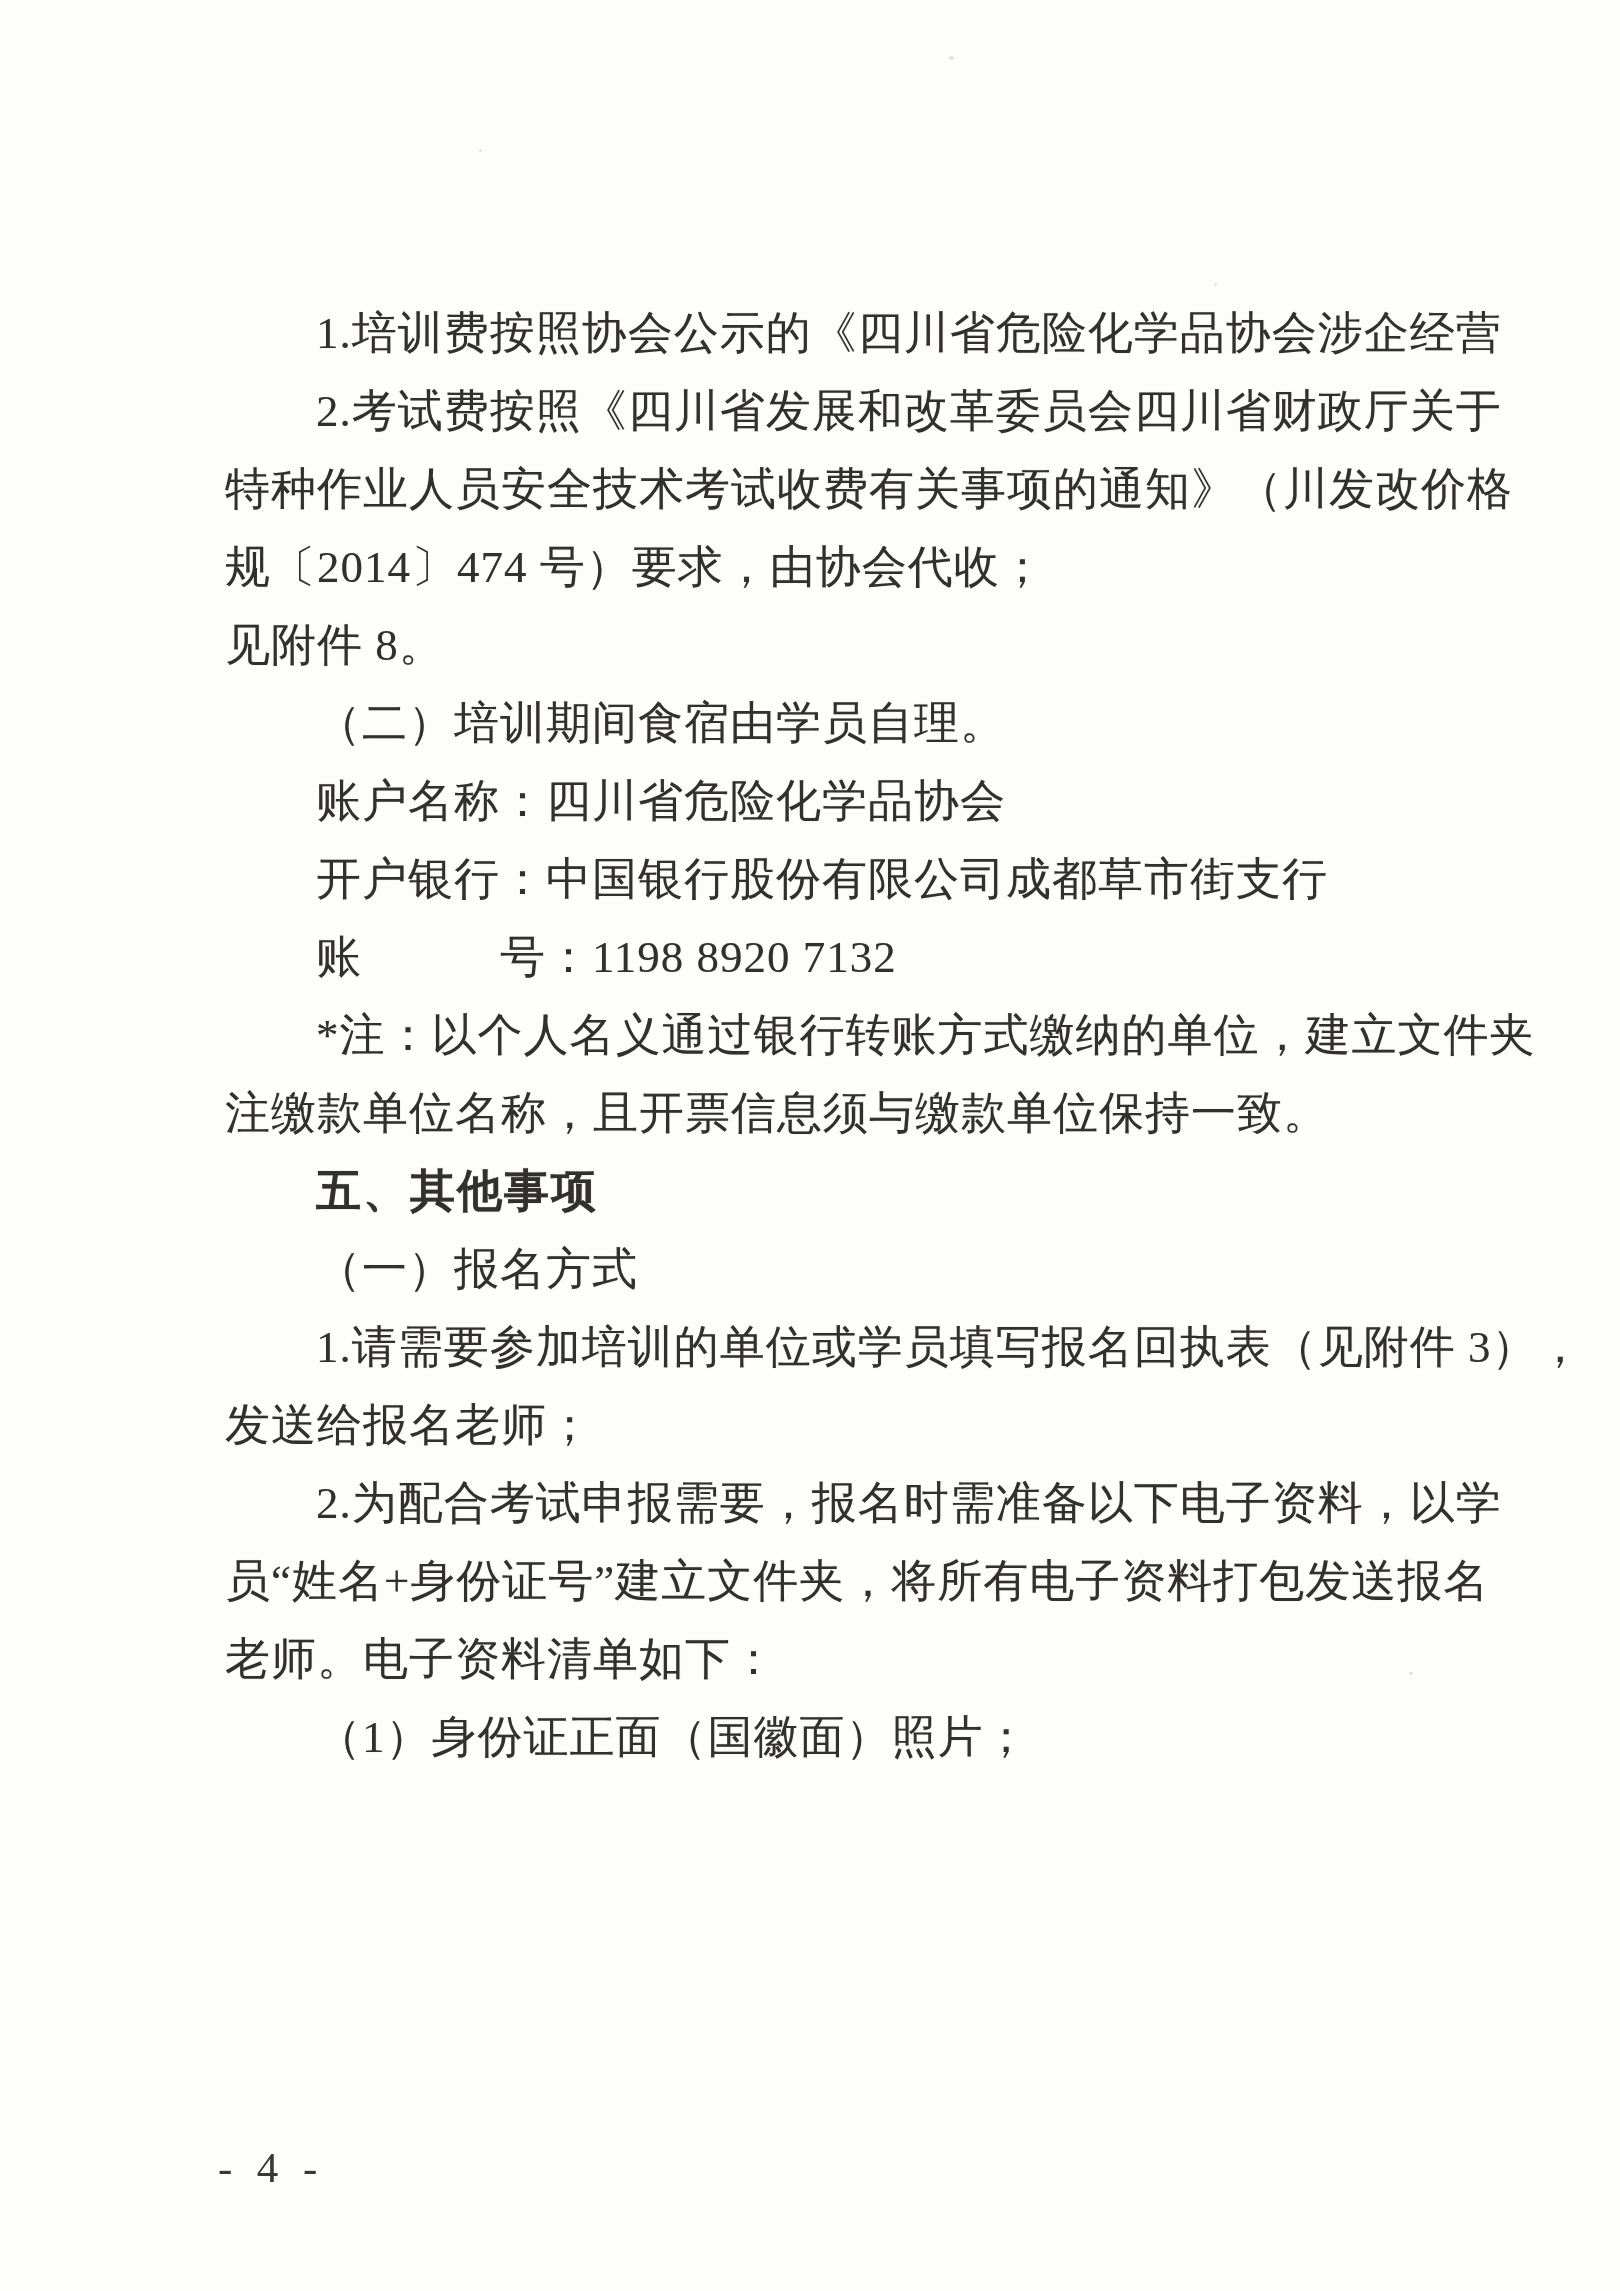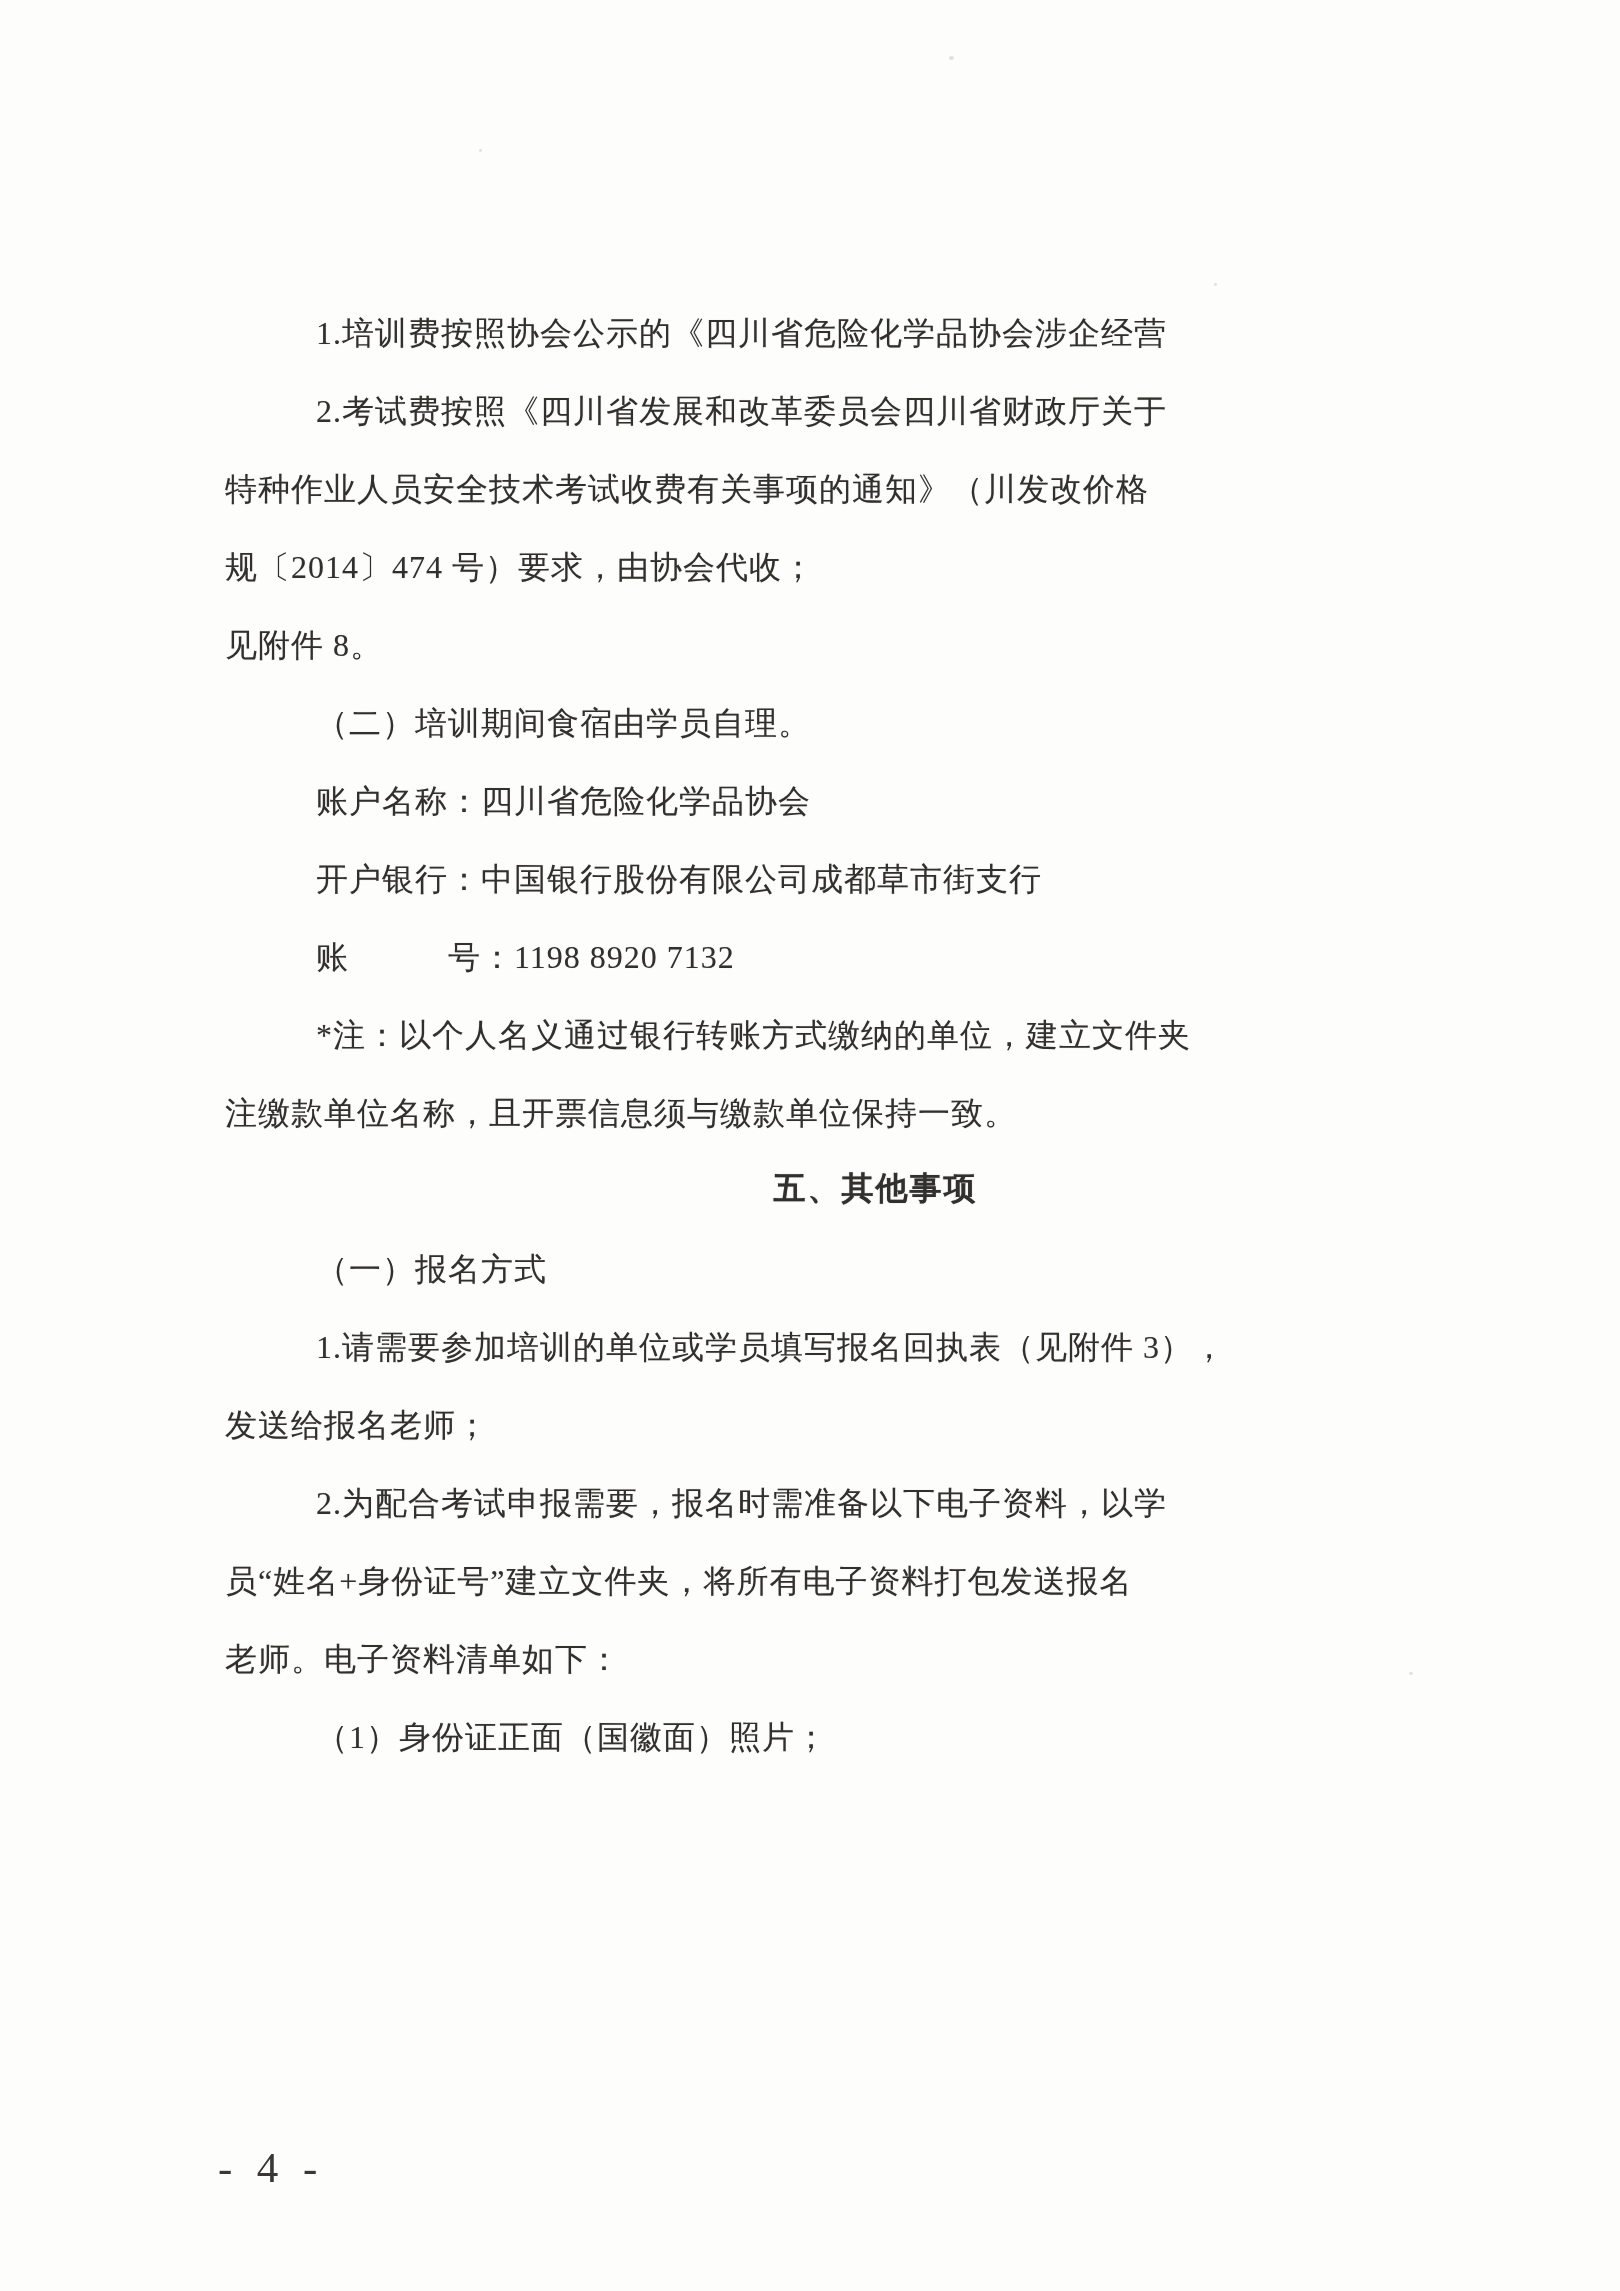--- a/index.html
+++ b/index.html
@@ -12,32 +12,31 @@
     overflow:hidden;
   }
   .content{
     position:absolute;
     left:225px;top:294px;
     width:1210px;
   }
   .line{
     height:78px;
     line-height:78px;
-    font-size:32px;
+    font-size:45px;
     letter-spacing:1px;
     white-space:nowrap;
     text-shadow:0 0 1px rgba(40,38,35,0.25);
   }
   .indent{padding-left:91px;}
   .heading{
     font-weight:bold;
-    font-family:Liberation Mono, monospace;
+    font-family:Liberation Sans, sans-serif;
     letter-spacing:2px;
     text-shadow:0 0 1px rgba(20,20,20,0.45);
-    text-align:center;
   }
   .footer{
     position:absolute;
     left:218px;top:2143px;
     font-size:43px;
     letter-spacing:6.9px;
     color:#3a3834;
   }
   .speck{
     position:absolute;

